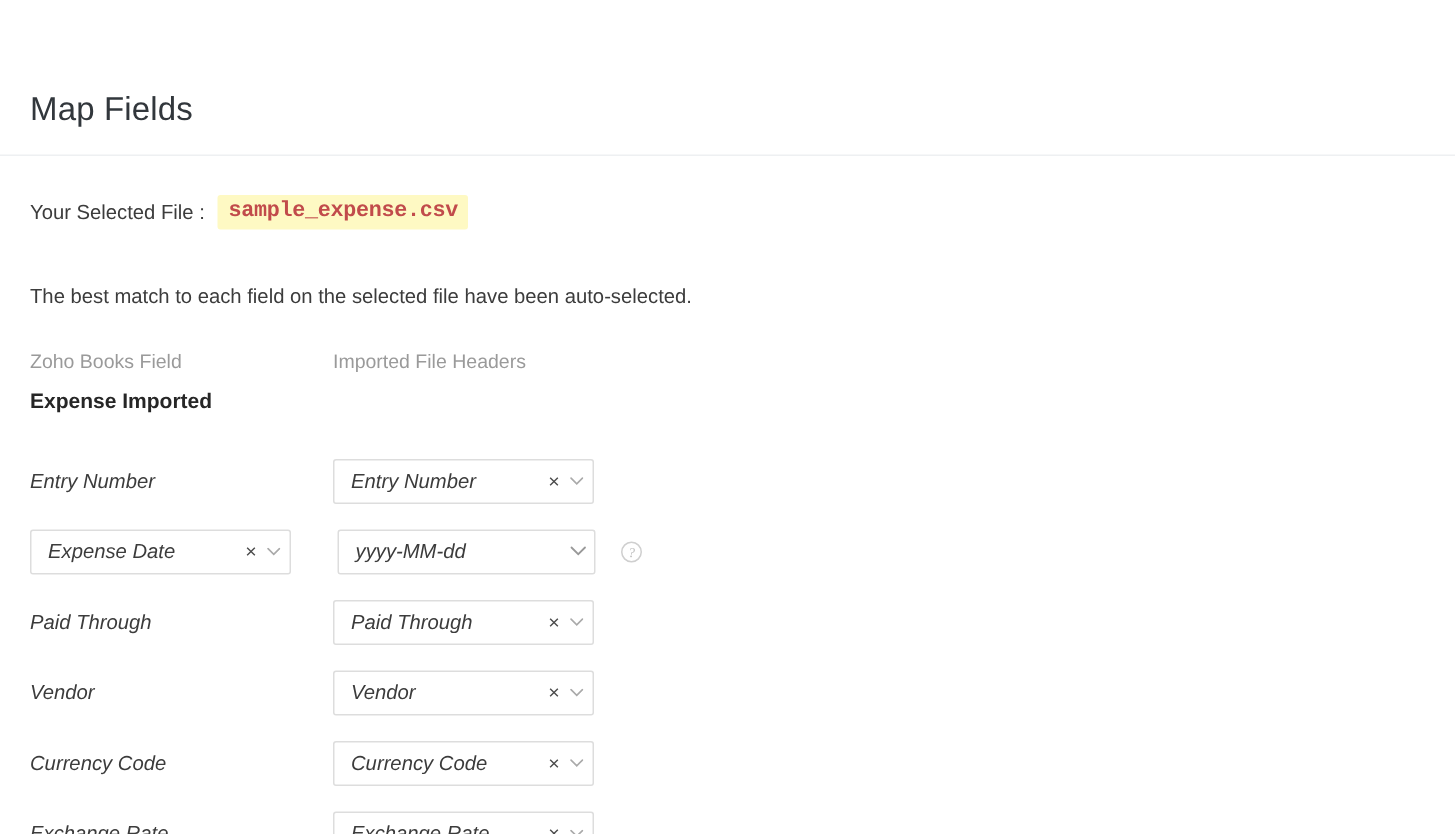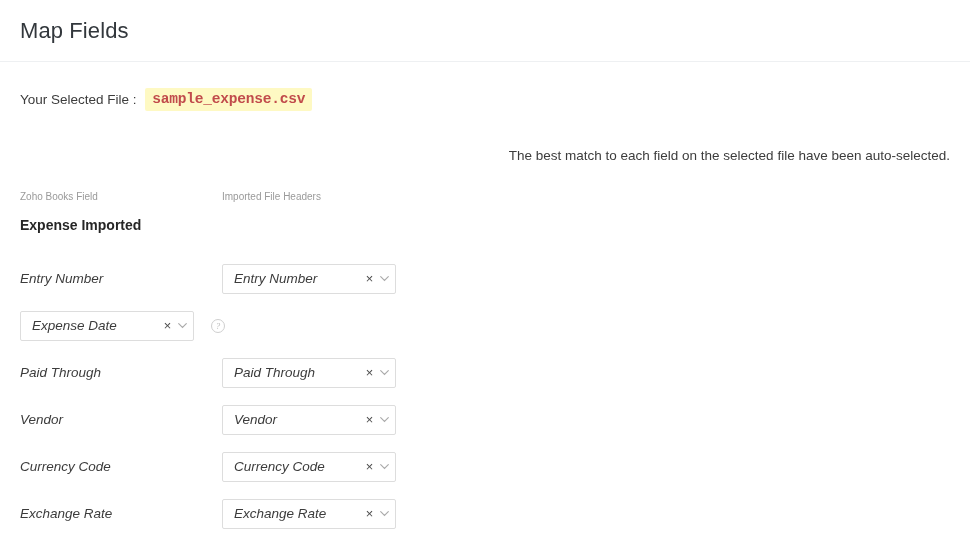--- a/index.html
+++ b/index.html
@@ -14,20 +14,21 @@
     position: relative;
   }
 
   
   .page-header {
     height: 62px;
     border-bottom: 1px solid #eef0f2;
     display: flex;
     align-items: center;
     padding: 0 20px;
+    margin-top: 42px;
   }
   .page-title {
     font-size: 22px;
     font-weight: 400;
     color: #32373c;
     letter-spacing: 0.1px;
   }
 
   
   .content {
@@ -53,28 +54,27 @@
     margin-left: 5px;
     border-radius: 2px;
     letter-spacing: -0.2px;
   }
 
   .info-line {
     font-size: 13.5px;
     color: #3c3c3c;
     line-height: 18px;
     margin-bottom: 26px;
-    text-align: right;
   }
   .info-line.second { margin-bottom: 22px; }
 
   
   .col-headers {
     display: flex;
-    font-size: 10px;
+    font-size: 13px;
     color: #9a9a9a;
     height: 20px;
     margin-bottom: 6px;
   }
   .col-1 { width: 202px; flex: 0 0 202px; }
   .col-2 { width: 205px; flex: 0 0 205px; }
 
   .section-title {
     font-size: 14px;
     font-weight: 700;
@@ -193,20 +193,28 @@
   <div class="map-row">
     <div class="select select-header">
       <span class="select-value">Expense Date</span>
       <span class="clear-x">×</span>
       <span class="caret">
         <svg width="9" height="6" viewBox="0 0 9 6">
             <path d="M0.7 0.7 L4.5 4.5 L8.3 0.7" fill="none" stroke="#aaaaaa" stroke-width="1.1" stroke-linecap="round"></path>
           </svg>
       </span>
     </div>
+    <div class="select select-format">
+      <span class="select-value">yyyy-MM-dd</span>
+      <span class="caret">
+        <svg width="11" height="7" viewBox="0 0 11 7">
+            <path d="M1 1 L5.5 5.5 L10 1" fill="none" stroke="#999999" stroke-width="1.2" stroke-linecap="round"></path>
+          </svg>
+      </span>
+    </div>
     <div class="help-icon">?</div>
   </div>
 
   <div class="map-row">
     <div class="row-label">Paid Through</div>
     <div class="select select-header">
       <span class="select-value">Paid Through</span>
       <span class="clear-x">×</span>
       <span class="caret">
         <svg width="9" height="6" viewBox="0 0 9 6">

